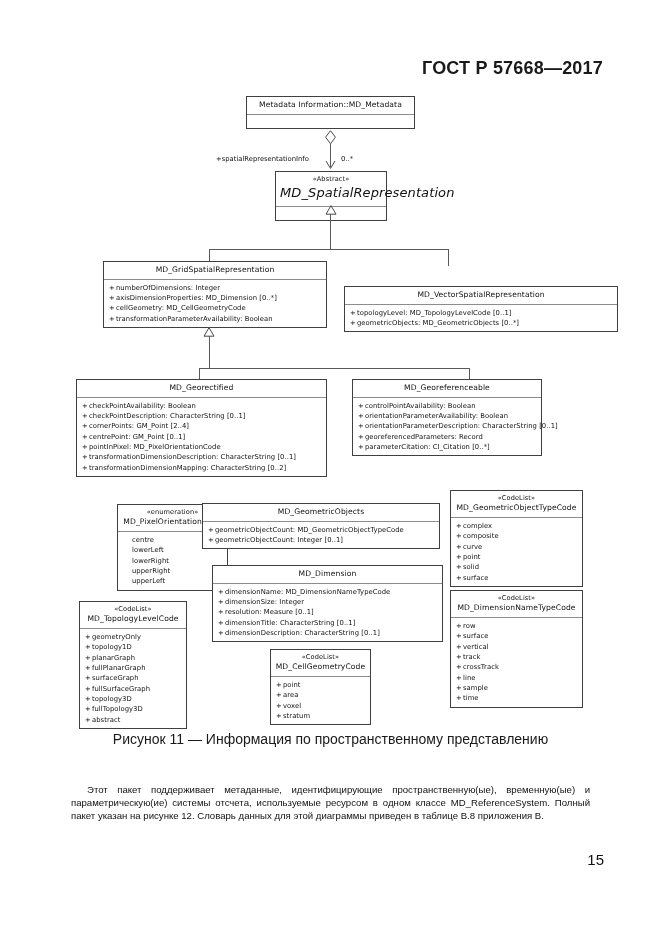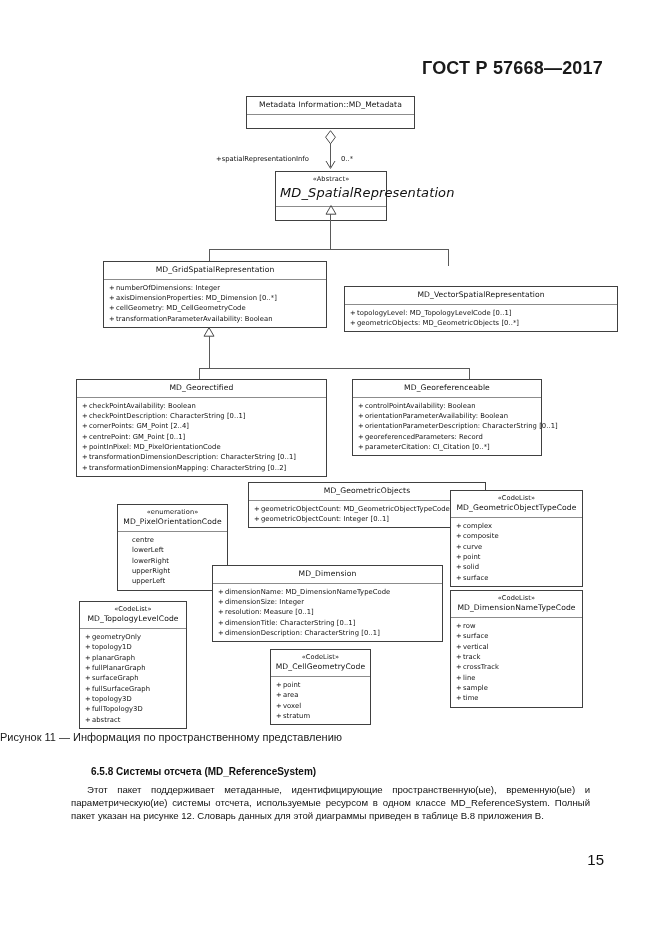--- a/index.html
+++ b/index.html
@@ -116,22 +116,22 @@
     color: #111;
     white-space: nowrap;
   }
 
   
   .fig-caption {
     position: absolute;
     left: 0;
     width: 661px;
     top: 731px;
-    text-align: left;
-    font-size: 11px;
+    text-align: center;
+    font-size: 14px;
     color: #1a1a1a;
   }
   .section-head {
     position: absolute;
     left: 91px;
     top: 766px;
     font-size: 10px;
     font-weight: bold;
     color: #111;
   }
@@ -297,21 +297,21 @@
         <div class="attr"><span class="plus">+</span><span>planarGraph</span></div>
         <div class="attr"><span class="plus">+</span><span>fullPlanarGraph</span></div>
         <div class="attr"><span class="plus">+</span><span>surfaceGraph</span></div>
         <div class="attr"><span class="plus">+</span><span>fullSurfaceGraph</span></div>
         <div class="attr"><span class="plus">+</span><span>topology3D</span></div>
         <div class="attr"><span class="plus">+</span><span>fullTopology3D</span></div>
         <div class="attr"><span class="plus">+</span><span>abstract</span></div>
       </div>
     </div>
 
-    <div class="uml-box" style="left:202px; top:482px; width:238px;margin-left:46px;">
+    <div class="uml-box" style="left:202px; top:503px; width:238px;">
       <div class="uml-head">
         <span>MD_GeometricObjects</span>
       </div>
       <div class="uml-sep"></div>
       <div class="uml-body">
         <div class="attr"><span class="plus">+</span><span>geometricObjectCount:  MD_GeometricObjectTypeCode</span></div>
         <div class="attr"><span class="plus">+</span><span>geometricObjectCount:  Integer [0..1]</span></div>
       </div>
     </div>
 
@@ -374,20 +374,19 @@
         <div class="attr"><span class="plus">+</span><span>line</span></div>
         <div class="attr"><span class="plus">+</span><span>sample</span></div>
         <div class="attr"><span class="plus">+</span><span>time</span></div>
       </div>
     </div>
 
   </div>
 
   <div class="fig-caption">Рисунок 11 — Информация по пространственному представлению</div>
 
-  <div class="section-head">6.5.8 Системы отсчета (MD_ReferenceSystem)</div>
   <div class="body-text">
     <div class="indent">Этот пакет поддерживает метаданные, идентифицирующие пространственную(ые), временную(ые) и параметрическую(ие) системы отсчета, используемые ресурсом в одном классе MD_ReferenceSystem. Полный пакет указан на рисунке 12. Словарь данных для этой диаграммы приведен в таблице В.8 приложения В.</div>
   </div>
 
   <div class="page-number">15</div>
 
 </div>
 
 </body></html>

